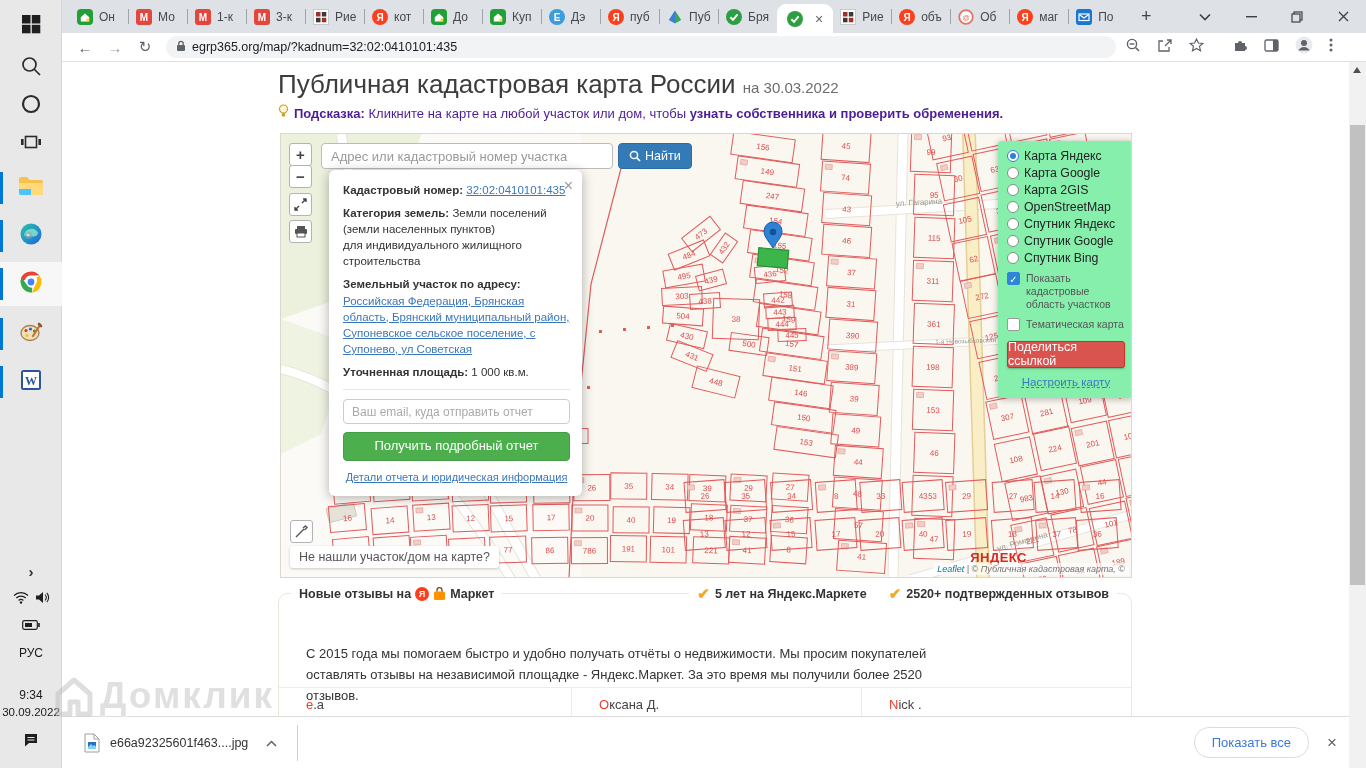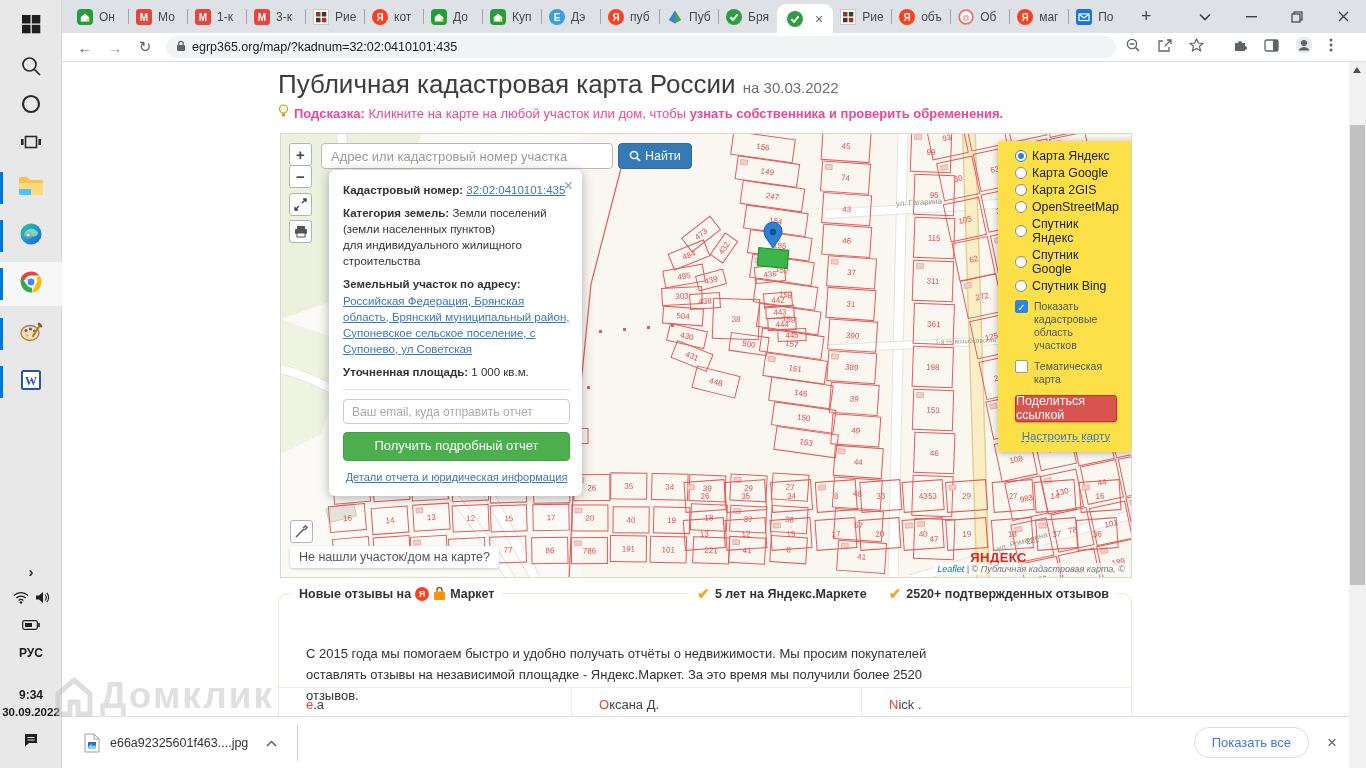--- a/index.html
+++ b/index.html
@@ -6,21 +6,21 @@
   html,body { width:1366px; height:768px; overflow:hidden; font-family:"Liberation Sans",sans-serif; }
   .screen { position:relative; width:1366px; height:768px; background:#fff; overflow:hidden; }
 
   
   .taskbar { position:absolute; left:0; top:0; width:62px; height:768px; background:#e8e8e8; border-right:1px solid #d6d6d6; z-index:40; }
   .tb-item { position:absolute; left:0; width:62px; height:44px; display:flex; align-items:center; justify-content:center; }
   .tb-item.active::before { content:""; position:absolute; left:0; top:6px; bottom:6px; width:3px; background:#0078d7; }
   .tb-item.focused { background:#f7f7f7; }
   .tray { position:absolute; left:0; bottom:0; width:62px; text-align:center; }
   .tray .t-row { position:absolute; left:0; width:62px; display:flex; justify-content:center; gap:6px; align-items:center; }
-  .t-text { position:absolute; left:0; width:62px; font-size:12px; color:#1b1b1b; text-align:center;font-weight:bold; }
+  .t-text { position:absolute; left:0; width:62px; font-size:12px; color:#1b1b1b; text-align:center; }
 
   
   .browser { position:absolute; left:62px; top:0; width:1304px; height:768px; }
   .tabstrip { position:absolute; left:0; top:0; width:1304px; height:33px; background:#dee1e6; display:flex; align-items:flex-end; }
   .tabs { display:flex; align-items:flex-end; height:33px; padding-left:8px; }
   .tab { height:33px; display:flex; align-items:center; gap:6px; padding:0 7px; position:relative; }
   .tab .tlabel { font-size:12px; color:#45494d; width:22px; overflow:hidden; white-space:nowrap; }
   .tab-sep { width:1px; height:15px; background:#9fa5ab; align-self:center; }
   .tab.active { background:#fff; border-radius:9px 9px 0 0; height:29px; padding:0 10px; }
   .tab.active .tclose { font-size:14px; color:#5f6368; margin-left:6px; }
@@ -33,21 +33,21 @@
   .nav-ico { width:30px; text-align:center; font-size:15px; color:#5f6368; }
   .nav-ico.fwd { color:#9aa0a6; }
   .urlpill { height:22px; width:950px; margin-left:6px; background:#f1f3f4; border-radius:11px; display:flex; align-items:center; padding:0 10px; gap:6px; }
   .urltext { font-size:12.5px; color:#202124; }
   .tb-right { display:flex; align-items:center; margin-left:10px; gap:16px; }
 
   
   .page { position:absolute; left:0; top:62px; width:1287px; height:706px; background:#fff; }
   .pg-title { position:absolute; left:216px; top:7px; font-size:26px; color:#3d3d3d; }
   .pg-title .tdate { font-size:15px; color:#6d6d6d; }
-  .hint { position:absolute; left:216px; top:42px; font-size:13px; color:#ec4899; display:flex; align-items:center; gap:5px; }
+  .hint { position:absolute; left:216px; top:42px; font-size:13px; color:#4c1d95; display:flex; align-items:center; gap:5px; }
   .hint b { font-weight:bold; }
 
   
   .map { position:absolute; left:218px; top:71px; width:852px; height:445px; border:1px solid #ddd8cc; background:#faf7f0; overflow:hidden; }
   .map svg.base { position:absolute; left:0; top:0; }
   .searchbar { position:absolute; left:40px; top:9px; display:flex; gap:5px; z-index:6; }
   .searchbar input { width:292px; height:26px; border:1px solid #bbb; border-radius:4px; padding:0 9px; font-size:13px; color:#333; background:#fff; }
   .searchbar input::placeholder { color:#999; }
   .btn-find { height:26px; padding:0 10px; background:#337ab7; border:1px solid #2e6da4; border-radius:4px; color:#fff; font-size:12.5px; display:flex; align-items:center; gap:4px; }
   .mapbtn { position:absolute; left:8px; width:23px; height:23px; background:#fff; border:1px solid #b3b3b3; border-radius:3px; display:flex; align-items:center; justify-content:center; font-size:15px; font-weight:bold; color:#444; z-index:6; }
@@ -62,21 +62,21 @@
   .popup b { font-weight:bold; }
   .popup a { color:#3a77bb; text-decoration:underline; }
   .pclose { position:absolute; right:9px; top:5px; font-size:16px; color:#9a9a9a; }
   .popup hr { border:none; border-top:1px solid #e5e5e5; margin:9px 0 9px; }
   .popup input { width:100%; height:25px; border:1px solid #ccc; border-radius:4px; padding:0 8px; font-size:12px; }
   .popup input::placeholder { color:#aaa; }
   .btn-report { width:100%; height:29px; margin-top:8px; background:#4cae4c; border:1px solid #449d44; border-radius:4px; color:#fff; font-size:13px; display:flex; align-items:center; justify-content:center; }
   .details-link { display:block; text-align:center; margin-top:9px; font-size:11px; color:#3a77bb; text-decoration:underline dashed; }
 
   
-  .layers { position:absolute; left:717px; top:7px; width:136px; background:#fde047; border-radius:4px; box-shadow:0 1px 7px rgba(0,0,0,.3); padding:8px 17px 10px; z-index:7; }
+  .layers { position:absolute; left:717px; top:7px; width:136px; background:#86efac; border-radius:4px; box-shadow:0 1px 7px rgba(0,0,0,.3); padding:8px 9px 10px; z-index:7; }
   .lrow { display:flex; align-items:center; gap:5px; margin-bottom:3px; font-size:12.3px; color:#222; }
   .radio { width:12px; height:12px; border:1px solid #8a8a8a; border-radius:50%; flex:none; position:relative; background:#fff; }
   .radio.sel { border-color:#2f7fd6; }
   .radio.sel::after { content:""; position:absolute; left:2px; top:2px; width:6px; height:6px; border-radius:50%; background:#2f7fd6; }
   .cbrow { display:flex; gap:6px; margin-top:7px; font-size:10.5px; color:#555; line-height:1.25; }
   .cbox { width:13px; height:13px; border:1px solid #999; border-radius:2px; flex:none; background:#fff; }
   .cbox.checked { background:#2f86d6; border-color:#2f86d6; color:#fff; font-size:10px; text-align:center; line-height:13px; }
   .btn-share { width:100%; height:27px; margin-top:9px; background:#d9534f; border:1px solid #c9302c; border-radius:3px; color:#fff; font-size:12.5px; display:flex; align-items:center; justify-content:center; box-shadow:0 1px 2px rgba(0,0,0,.25); }
   .cfg-link { display:block; text-align:center; margin-top:8px; font-size:11.5px; color:#3a77bb; text-decoration:underline dashed; }
 

